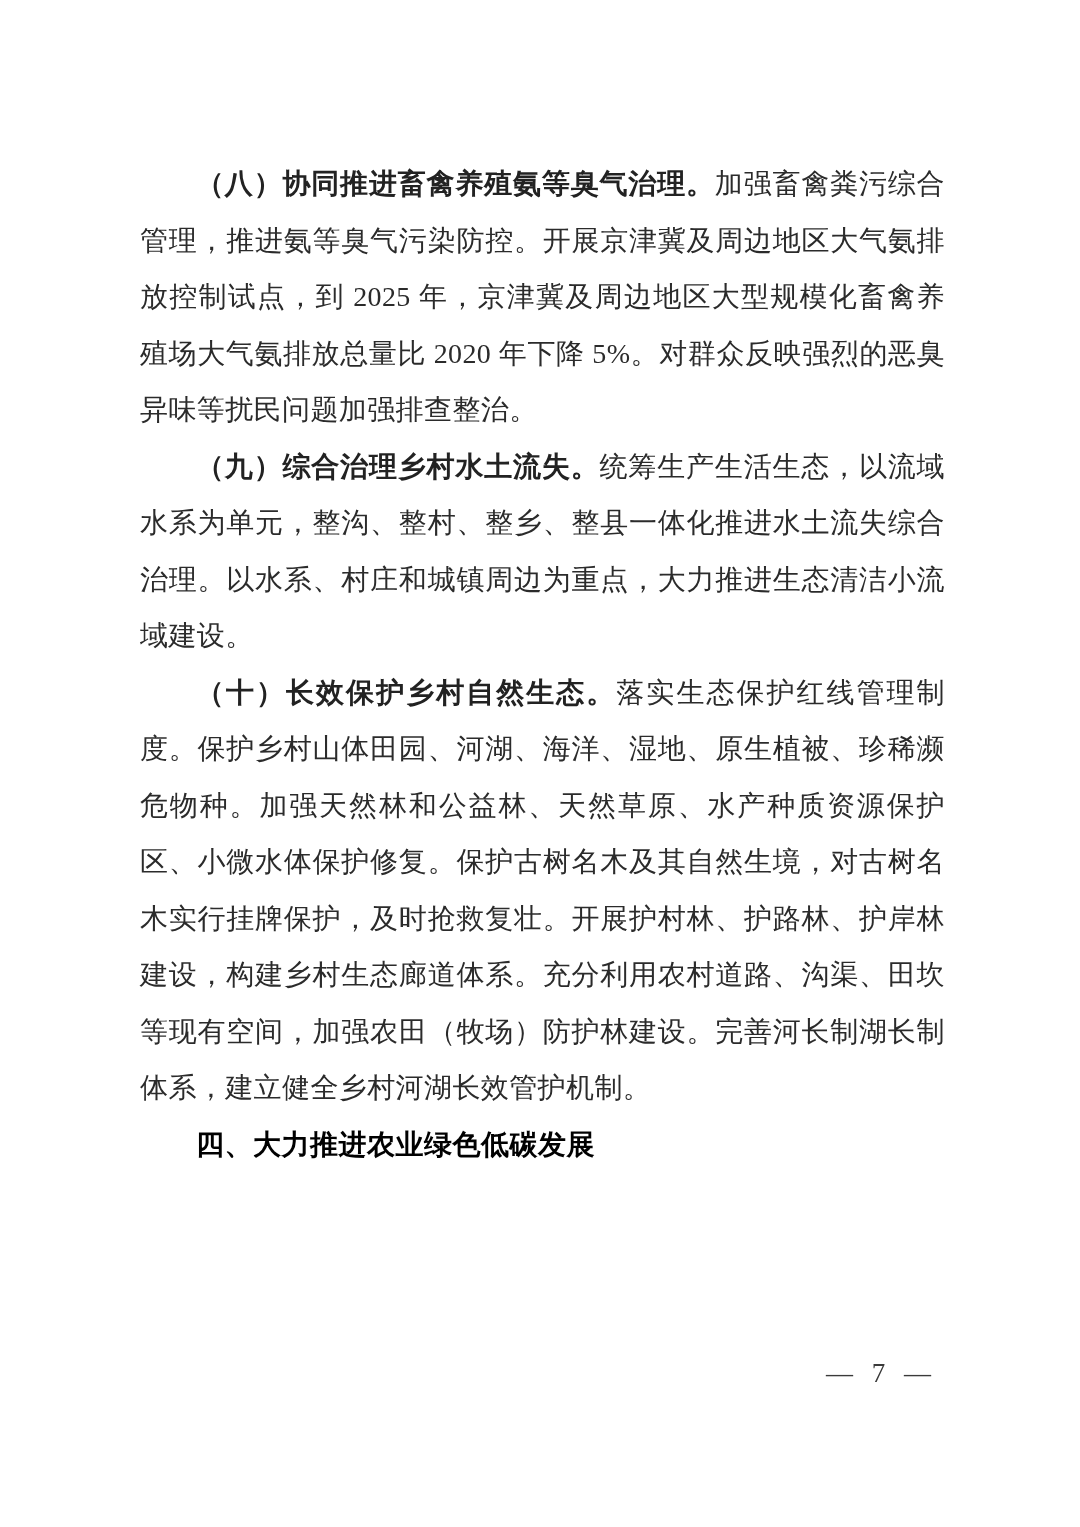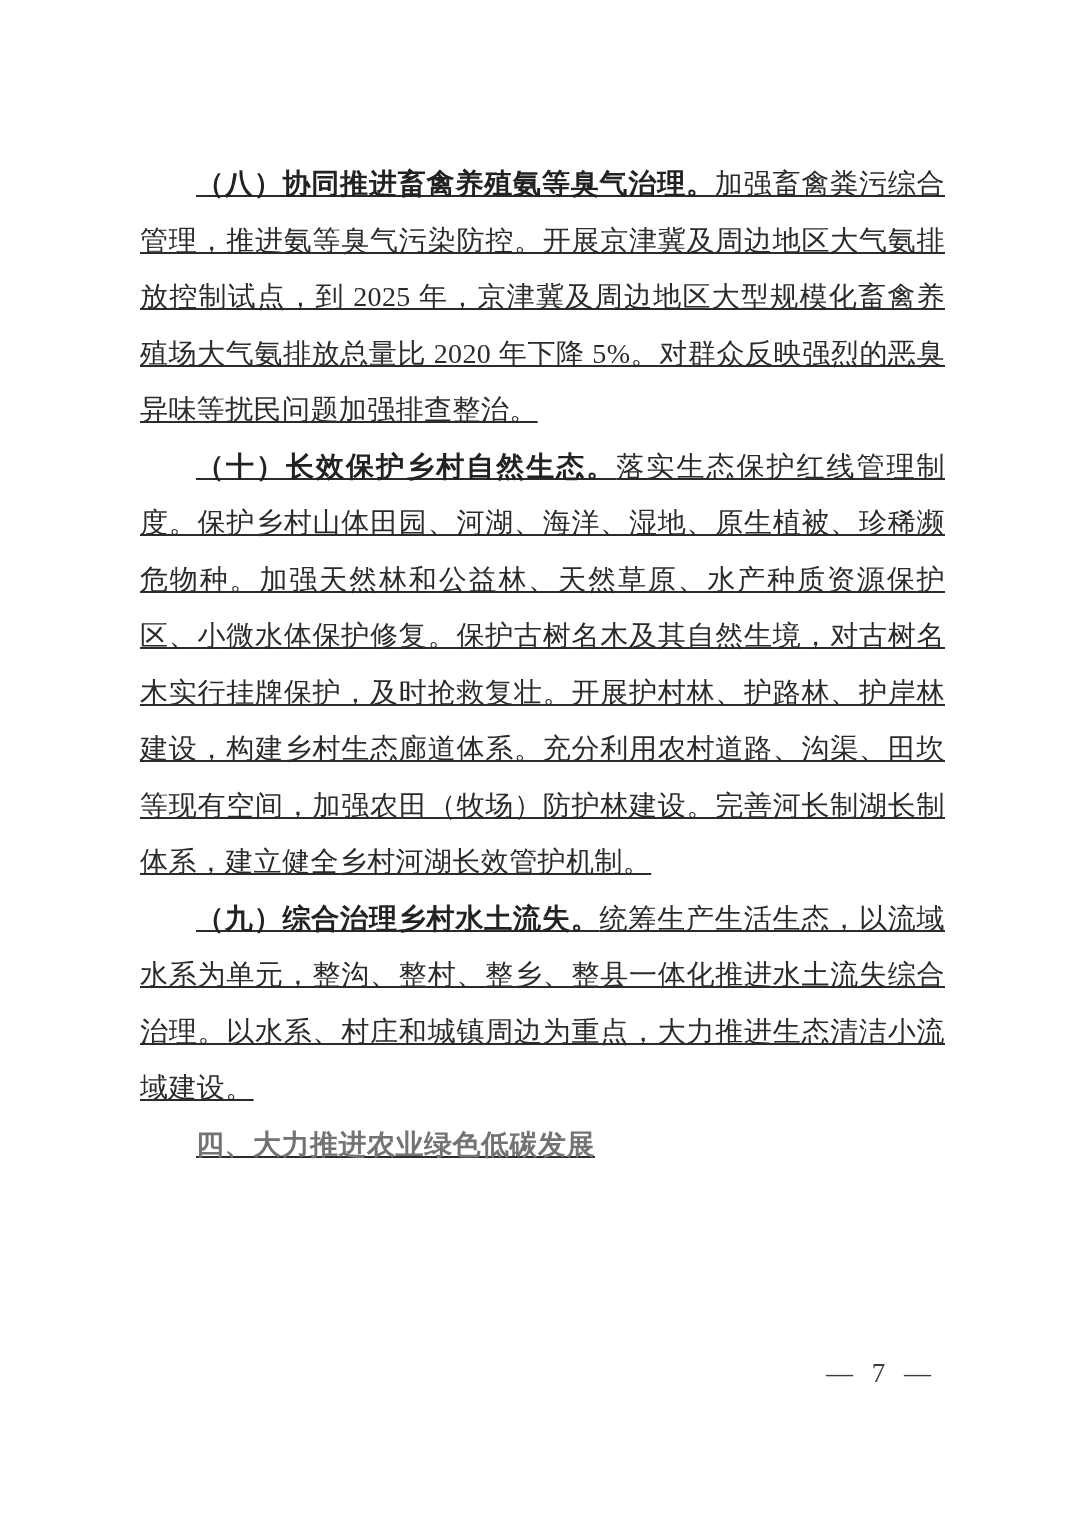--- a/index.html
+++ b/index.html
@@ -15,21 +15,20 @@
     background: #ffffff;
     overflow: hidden;
     font-family: "Liberation Serif", serif;
     color: #2b2b2b;
   }
   .doc-body {
     position: absolute;
     top: 156px;
     left: 140px;
     width: 805px;
-    text-decoration: underline;
   }
   .para {
     margin: 0;
     font-size: 28px;
     line-height: 56.5px;
     text-align: justify;
     text-indent: 2em;
     letter-spacing: 0.4px;
     word-break: break-all;
   }
@@ -38,44 +37,44 @@
     color: #222222;
   }
   .section-heading {
     margin: 0;
     font-size: 28px;
     line-height: 56.5px;
     text-indent: 2em;
     font-family: "Liberation Sans", sans-serif;
     font-weight: bold;
     letter-spacing: 0.5px;
-    color: #737373;
+    color: #000000;
   }
   .page-number {
     position: absolute;
     top: 1356px;
     right: 143px;
     font-size: 27px;
     line-height: 34px;
     letter-spacing: 6px;
     color: #3a3a3a;
     font-family: "Liberation Serif", serif;
   }
 </style>
 </head>
 <body>
 
 <div class="page">
   <div class="doc-body">
 
     <p class="para"><span class="lead">（八）协同推进畜禽养殖氨等臭气治理。</span><span>加强畜禽粪污综合管理，推进氨等臭气污染防控。开展京津冀及周边地区大气氨排放控制试点，到 2025 年，京津冀及周边地区大型规模化畜禽养殖场大气氨排放总量比 2020 年下降 5%。对群众反映强烈的恶臭异味等扰民问题加强排查整治。</span></p>
 
+    <p class="para"><span class="lead">（九）综合治理乡村水土流失。</span><span>统筹生产生活生态，以流域水系为单元，整沟、整村、整乡、整县一体化推进水土流失综合治理。以水系、村庄和城镇周边为重点，大力推进生态清洁小流域建设。</span></p>
+
     <p class="para"><span class="lead">（十）长效保护乡村自然生态。</span><span>落实生态保护红线管理制度。保护乡村山体田园、河湖、海洋、湿地、原生植被、珍稀濒危物种。加强天然林和公益林、天然草原、水产种质资源保护区、小微水体保护修复。保护古树名木及其自然生境，对古树名木实行挂牌保护，及时抢救复壮。开展护村林、护路林、护岸林建设，构建乡村生态廊道体系。充分利用农村道路、沟渠、田坎等现有空间，加强农田（牧场）防护林建设。完善河长制湖长制体系，建立健全乡村河湖长效管护机制。</span></p>
-
-    <p class="para"><span class="lead">（九）综合治理乡村水土流失。</span><span>统筹生产生活生态，以流域水系为单元，整沟、整村、整乡、整县一体化推进水土流失综合治理。以水系、村庄和城镇周边为重点，大力推进生态清洁小流域建设。</span></p>
 
     <h2 class="section-heading">四、大力推进农业绿色低碳发展</h2>
 
 
   </div>
 
   <div class="page-number">— 7 —</div>
 </div>
 
 </body></html>

